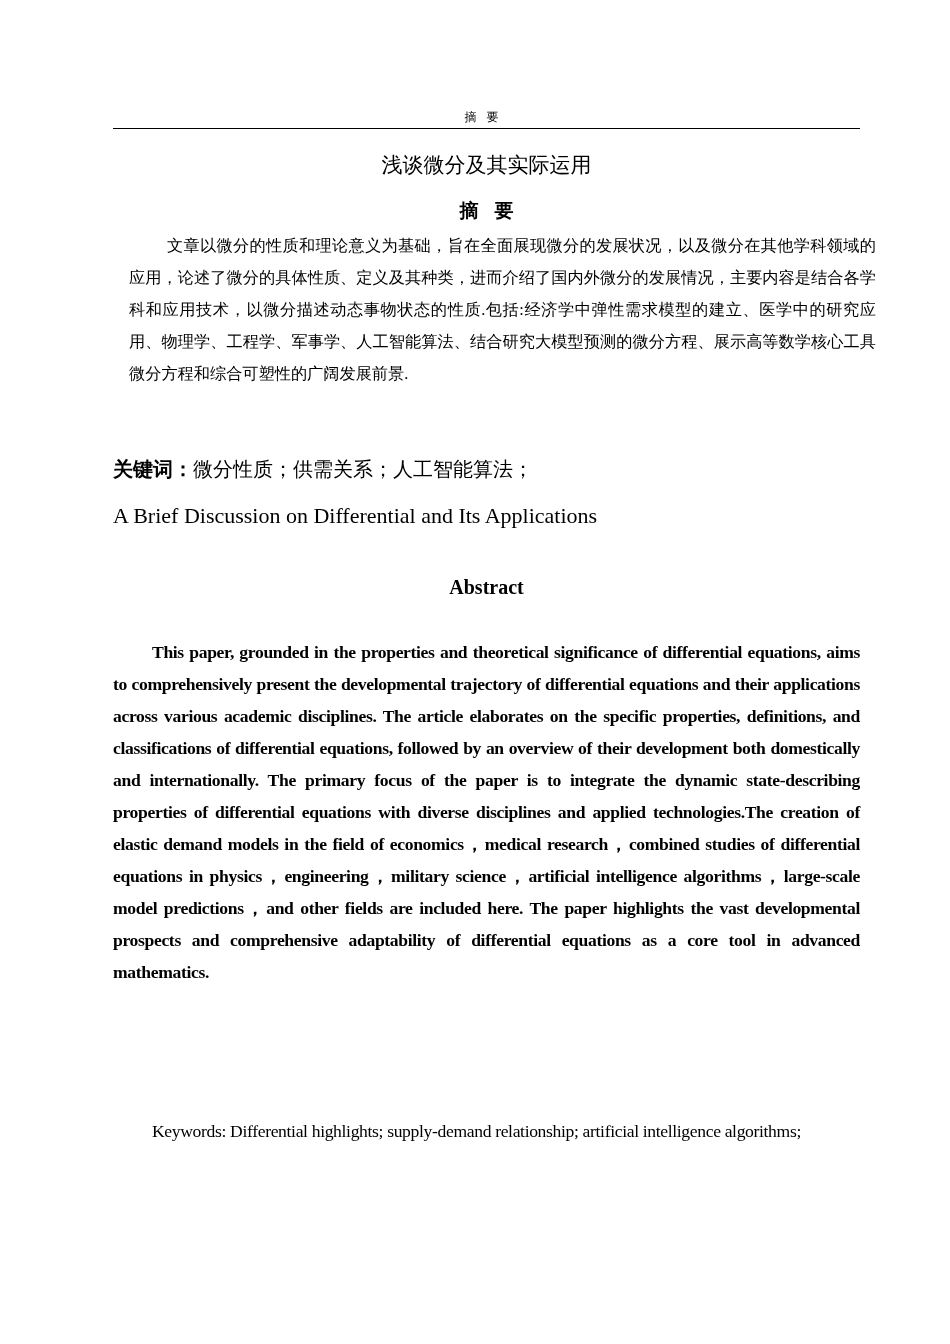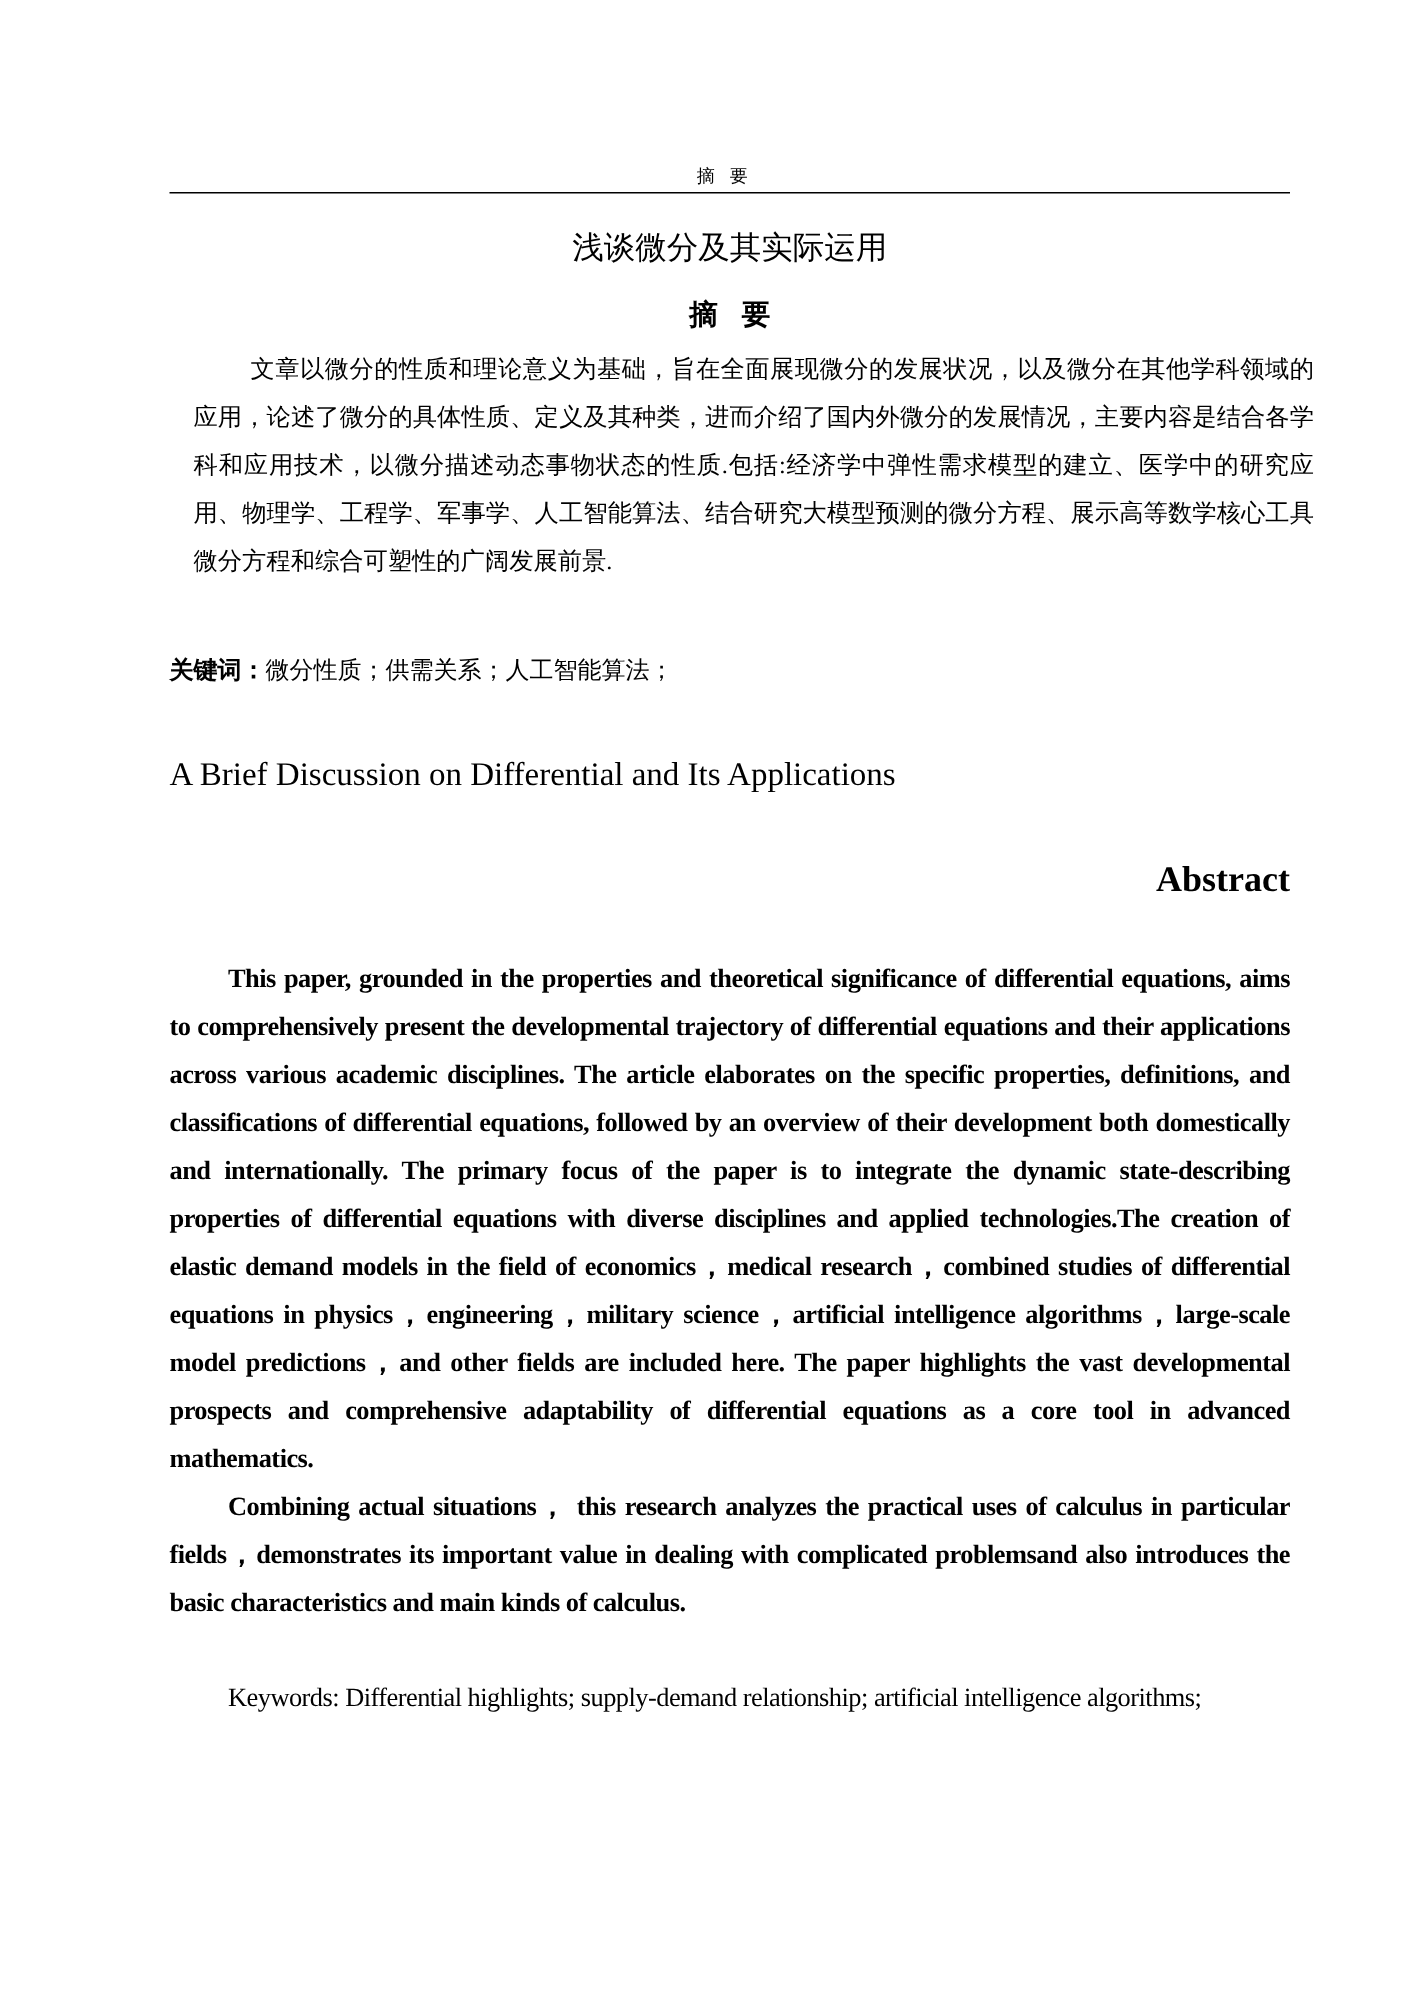--- a/index.html
+++ b/index.html
@@ -70,46 +70,46 @@
       width: 747px;
       font-family: Liberation Serif, serif;
       font-size: 16.2px;
       line-height: 32px;
       text-align: justify;
       text-indent: 38px;
       margin: 16px;
     }
     .cn-keywords {
       position: absolute;
-      top: 432px;
+      top: 454px;
       left: 0;
       width: 747px;
       font-family: "DejaVu Sans", sans-serif;
-      font-size: 16px;
+      font-size: 20px;
       line-height: 30px;
     }
     .cn-keywords .kw-label {
       font-weight: bold;
     }
     .en-title {
       position: absolute;
       top: 500px;
       left: 0;
       width: 747px;
       text-align: left;
       font-size: 22px;
       line-height: 32px;
     }
     .en-abstract-heading {
       position: absolute;
       top: 572px;
       left: 0;
       width: 747px;
-      text-align: right;
-      font-size: 24px;
+      text-align: center;
+      font-size: 20px;
       font-weight: bold;
       line-height: 30px;
     }
     .en-body {
       position: absolute;
       top: 636px;
       left: 0;
       width: 747px;
       font-weight: bold;
     }
@@ -147,17 +147,16 @@
 
   <div class="cn-keywords">
     <span class="kw-label">关键词：</span><span>微分性质；供需关系；人工智能算法；</span>
   </div>
 
   <div class="en-title">A Brief Discussion on Differential and Its Applications</div>
   <div class="en-abstract-heading">Abstract</div>
 
   <div class="en-body">
     <p class="en-para">This paper, grounded in the properties and theoretical significance of differential equations, aims to comprehensively present the developmental trajectory of differential equations and their applications across various academic disciplines. The article elaborates on the specific properties, definitions, and classifications of differential equations, followed by an overview of their development both domestically and internationally. The primary focus of the paper is to integrate the dynamic state-describing properties of differential equations with diverse disciplines and applied technologies.The creation of elastic demand models in the field of economics，medical research，combined studies of differential equations in physics，engineering，military science，artificial intelligence algorithms，large-scale model predictions，and other fields are included here. The paper highlights the vast developmental prospects and comprehensive adaptability of differential equations as a core tool in advanced mathematics.</p>
-    <p class="en-para">Combining actual situations， this research analyzes the practical uses of calculus in particular fields，demonstrates its important value in dealing with complicated problemsand also introduces the basic characteristics and main kinds of calculus.</p>
   </div>
 
   <p class="en-keywords">Keywords: Differential highlights; supply-demand relationship; artificial intelligence algorithms;</p>
 </div>
 
 </body></html>

